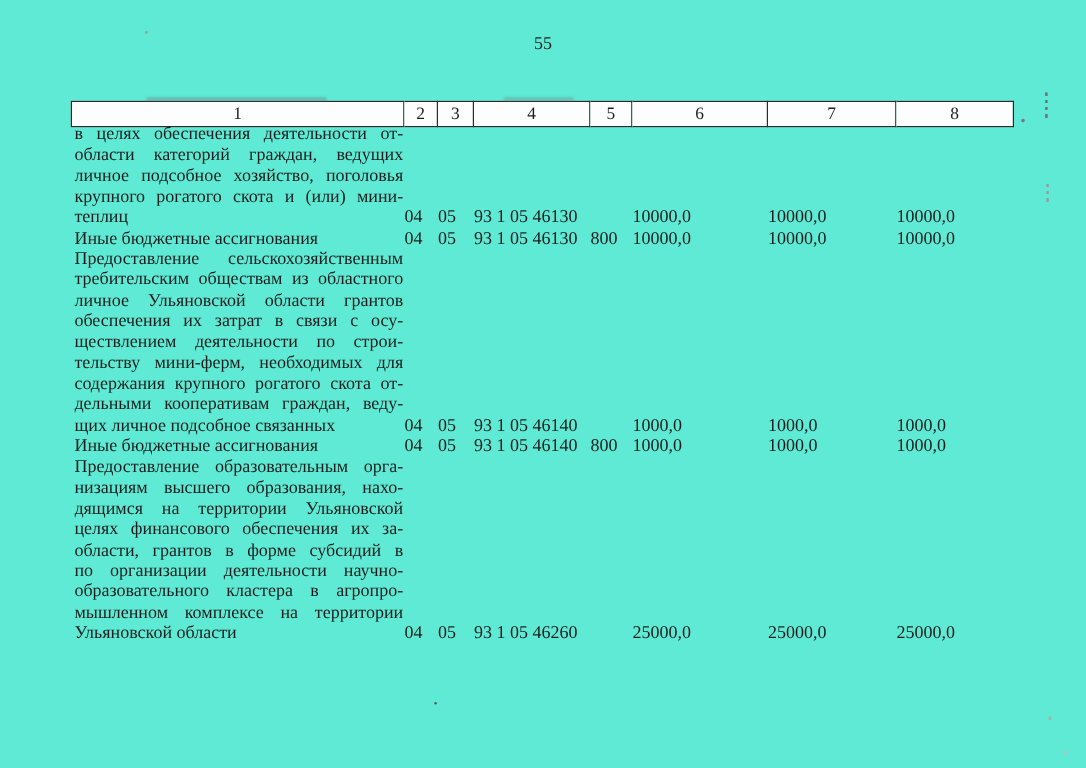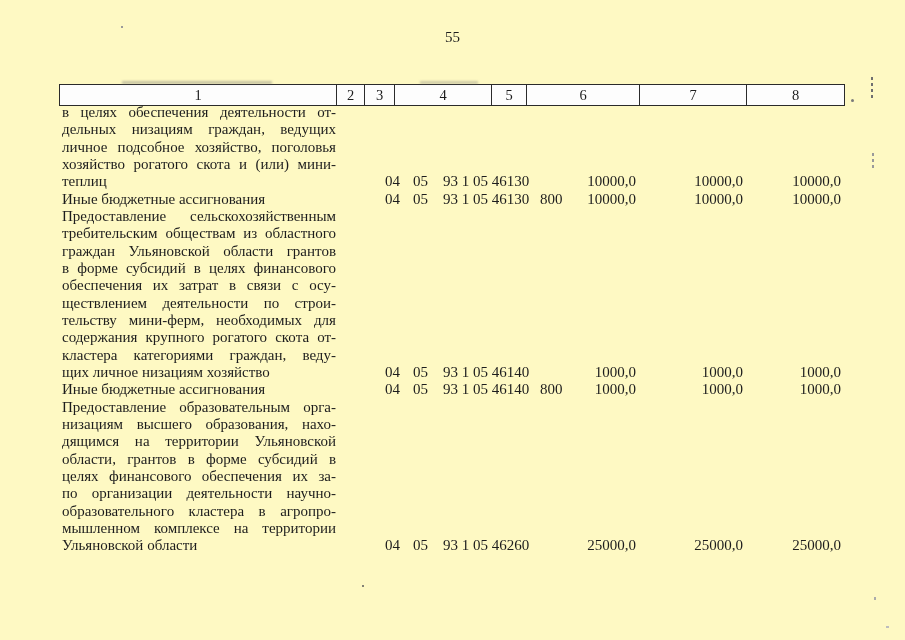--- a/index.html
+++ b/index.html
@@ -1,17 +1,17 @@
 <!DOCTYPE html>
 <html><head>
 <meta charset="utf-8">
 <style>
   html,body{margin:0;padding:0;background:#e8e8e8;}
   .page{
-    position:relative;width:905px;height:640px;background:#fef9c3;
+    position:relative;width:905px;height:640px;background:#5eead4;
     font-family:"Liberation Serif","DejaVu Serif",serif;color:#1d1d1d;
     overflow:hidden;
   }
   .page-number{
     position:absolute;top:29px;left:0;width:905px;text-align:center;
     font-size:15px;
   }
   
   .thead{
     position:absolute;left:59px;top:84px;height:22px;
@@ -29,22 +29,22 @@
     display:grid;grid-template-columns:278px 28px 30px 97px 35px 113px 107px 98px;
     align-items:end;
   }
   .c1{padding-left:3px;padding-right:1px;}
   .ln{
     font-size:15px;line-height:17.33px;height:17.33px;overflow:hidden;
     text-align:justify;text-align-last:justify;white-space:normal;
   }
   .ln.last{text-align:left;text-align-last:left;}
   .dc{font-size:15px;line-height:17.33px;height:17.33px;white-space:nowrap;}
-  .dc-c{text-align:left;margin-left:48px;}
-  .dc-r{text-align:right;padding-right:4px;box-sizing:border-box;}
+  .dc-c{text-align:left;}
+  .dc-r{padding-right:4px;box-sizing:border-box;}
   
   .art{position:absolute;pointer-events:none;}
   .art-dash1{left:871px;top:77px;width:2px;height:23px;
     background:repeating-linear-gradient(to bottom,#6f6f6f 0 3px,transparent 3px 6px);}
   .art-dash2{left:872px;top:153px;width:2px;height:16px;
     background:repeating-linear-gradient(to bottom,#9a9a9a 0 3px,transparent 3px 6px);}
   .art-dot1{left:851px;top:99px;width:3px;height:3px;background:#7a7a7a;border-radius:50%;}
   .art-dot2{left:362px;top:585px;width:2px;height:2px;background:#5a5a5a;border-radius:50%;}
   .art-dot3{left:874px;top:597px;width:2px;height:3px;background:#ababab;}
   .art-dot4{left:886px;top:626px;width:3px;height:2px;background:#bdbdbd;}
@@ -67,23 +67,23 @@
       <div class="hc">4</div>
       <div class="hc">5</div>
       <div class="hc">6</div>
       <div class="hc">7</div>
       <div class="hc">8</div>
     </div>
   <div class="tbody" id="tbody">
       <div class="blk">
         <div class="c1">
           <div class="ln">в целях обеспечения деятельности от-</div>
-          <div class="ln">дельных низациям граждан, ведущих</div>
+          <div class="ln">области категорий граждан, ведущих</div>
           <div class="ln">личное подсобное хозяйство, поголовья</div>
-          <div class="ln">хозяйство рогатого скота и (или) мини-</div>
+          <div class="ln">крупного рогатого скота и (или) мини-</div>
           <div class="ln last">теплиц</div>
         </div>
         <div class="dc dc-c">04</div>
         <div class="dc dc-c">05</div>
         <div class="dc dc-c">93 1 05 46130</div>
         <div class="dc dc-c"></div>
         <div class="dc dc-r">10000,0</div>
         <div class="dc dc-r">10000,0</div>
         <div class="dc dc-r">10000,0</div>
       </div>
@@ -96,28 +96,27 @@
         <div class="dc dc-c">93 1 05 46130</div>
         <div class="dc dc-c">800</div>
         <div class="dc dc-r">10000,0</div>
         <div class="dc dc-r">10000,0</div>
         <div class="dc dc-r">10000,0</div>
       </div>
       <div class="blk">
         <div class="c1">
           <div class="ln">Предоставление сельскохозяйственным</div>
           <div class="ln">требительским обществам из областного</div>
-          <div class="ln">граждан Ульяновской области грантов</div>
-          <div class="ln">в форме субсидий в целях финансового</div>
+          <div class="ln">личное Ульяновской области грантов</div>
           <div class="ln">обеспечения их затрат в связи с осу-</div>
           <div class="ln">ществлением деятельности по строи-</div>
           <div class="ln">тельству мини-ферм, необходимых для</div>
           <div class="ln">содержания крупного рогатого скота от-</div>
-          <div class="ln">кластера категориями граждан, веду-</div>
-          <div class="ln last">щих личное низациям хозяйство</div>
+          <div class="ln">дельными кооперативам граждан, веду-</div>
+          <div class="ln last">щих личное подсобное связанных</div>
         </div>
         <div class="dc dc-c">04</div>
         <div class="dc dc-c">05</div>
         <div class="dc dc-c">93 1 05 46140</div>
         <div class="dc dc-c"></div>
         <div class="dc dc-r">1000,0</div>
         <div class="dc dc-r">1000,0</div>
         <div class="dc dc-r">1000,0</div>
       </div>
       <div class="blk">
@@ -130,22 +129,22 @@
         <div class="dc dc-c">800</div>
         <div class="dc dc-r">1000,0</div>
         <div class="dc dc-r">1000,0</div>
         <div class="dc dc-r">1000,0</div>
       </div>
       <div class="blk">
         <div class="c1">
           <div class="ln">Предоставление образовательным орга-</div>
           <div class="ln">низациям высшего образования, нахо-</div>
           <div class="ln">дящимся на территории Ульяновской</div>
+          <div class="ln">целях финансового обеспечения их за-</div>
           <div class="ln">области, грантов в форме субсидий в</div>
-          <div class="ln">целях финансового обеспечения их за-</div>
           <div class="ln">по организации деятельности научно-</div>
           <div class="ln">образовательного кластера в агропро-</div>
           <div class="ln">мышленном комплексе на территории</div>
           <div class="ln last">Ульяновской области</div>
         </div>
         <div class="dc dc-c">04</div>
         <div class="dc dc-c">05</div>
         <div class="dc dc-c">93 1 05 46260</div>
         <div class="dc dc-c"></div>
         <div class="dc dc-r">25000,0</div>

